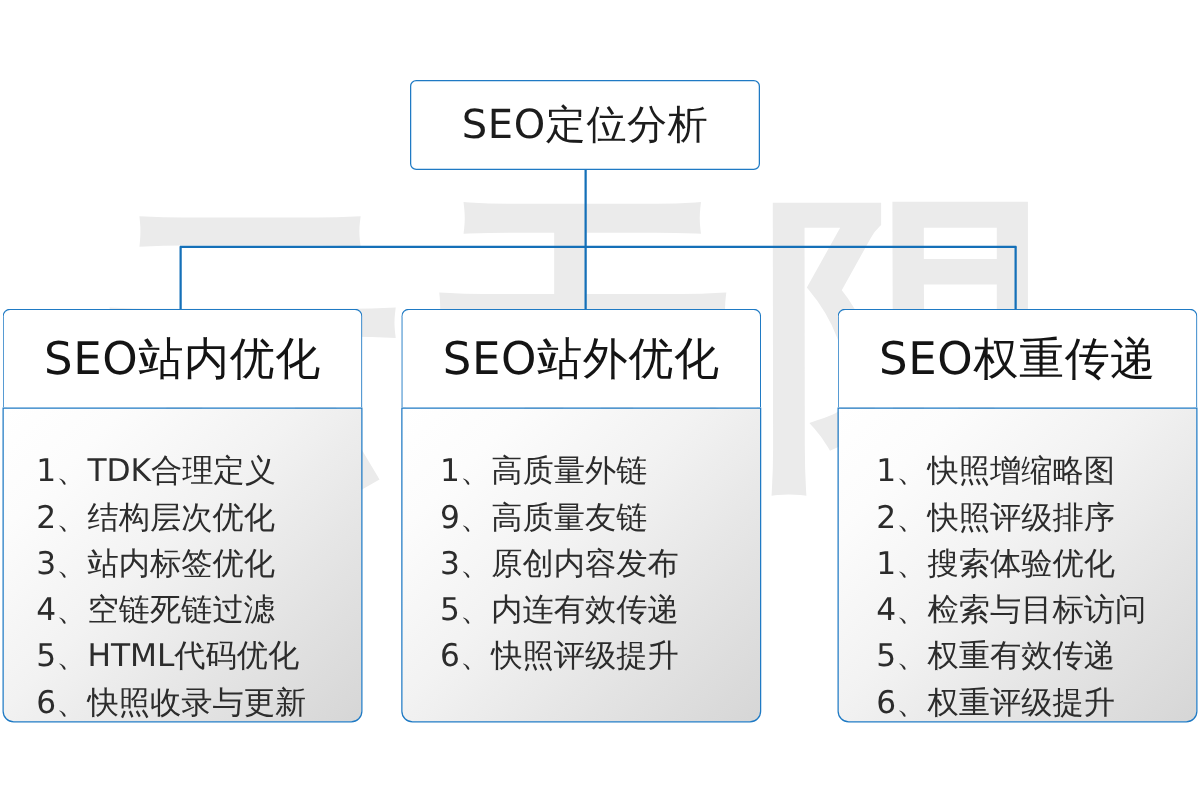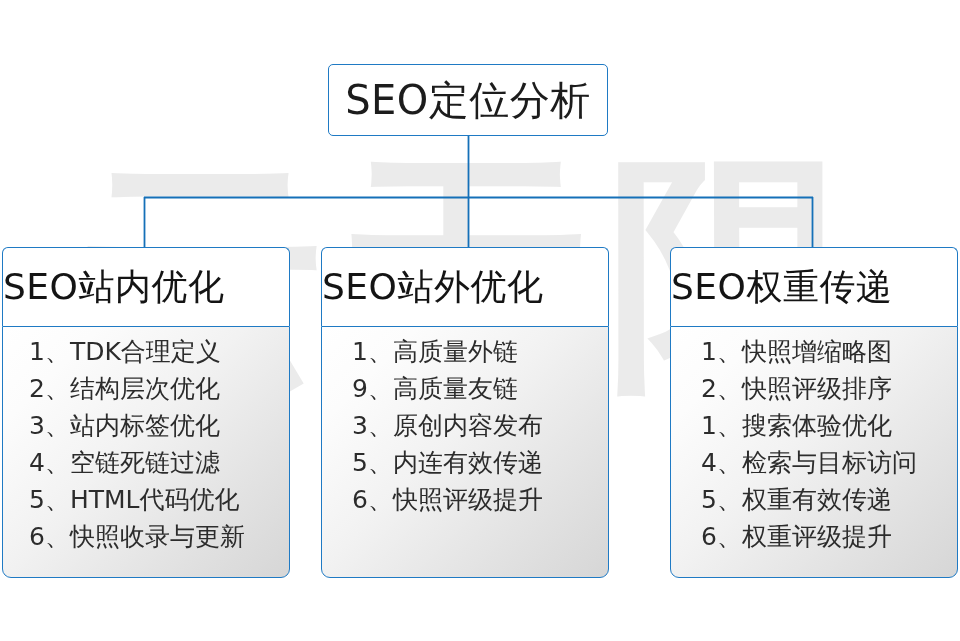--- a/index.html
+++ b/index.html
@@ -72,21 +72,21 @@
     box-sizing: border-box;
     border: 1.6px solid #1f7ac4;
     border-radius: 5px;
     background: #ffffff;
     display: flex;
     align-items: center;
     justify-content: center;
     z-index: 3;
   }
   #top-node .title {
-    font-size: 40px;
+    font-size: 32px;
     color: #1c1c1c;
     letter-spacing: 0.5px;
     white-space: nowrap;
   }
 
   
   .column {
     position: absolute;
     top: 247px;
     width: 288px;
@@ -100,41 +100,42 @@
   .col-header {
     box-sizing: border-box;
     height: 79px;
     border: 1.6px solid #1f7ac4;
     border-bottom: none;
     border-top-left-radius: 6px;
     border-top-right-radius: 6px;
     background: #ffffff;
     display: flex;
     align-items: center;
+    justify-content: center;
   }
   .col-header .col-title {
     font-size: 36px;
     color: #141414;
     letter-spacing: 0.5px;
     white-space: nowrap;
   }
 
   .col-body {
     box-sizing: border-box;
     height: 252px;
     border: 1.6px solid #1f7ac4;
     border-bottom-left-radius: 9px;
     border-bottom-right-radius: 9px;
     background: linear-gradient(135deg,
         #ffffff 0%,
         #fcfcfc 18%,
         #f2f2f2 45%,
         #e4e4e4 72%,
         #d6d6d6 100%);
-    padding: 6px 0 0 0;
+    padding: 31px 0 0 0;
     display: flex;
     flex-direction: column;
     justify-content: flex-start;
     overflow: hidden;
   }
 
   .col-body .item {
     font-size: 25px;
     line-height: 37px;
     color: #2c2c2c;

